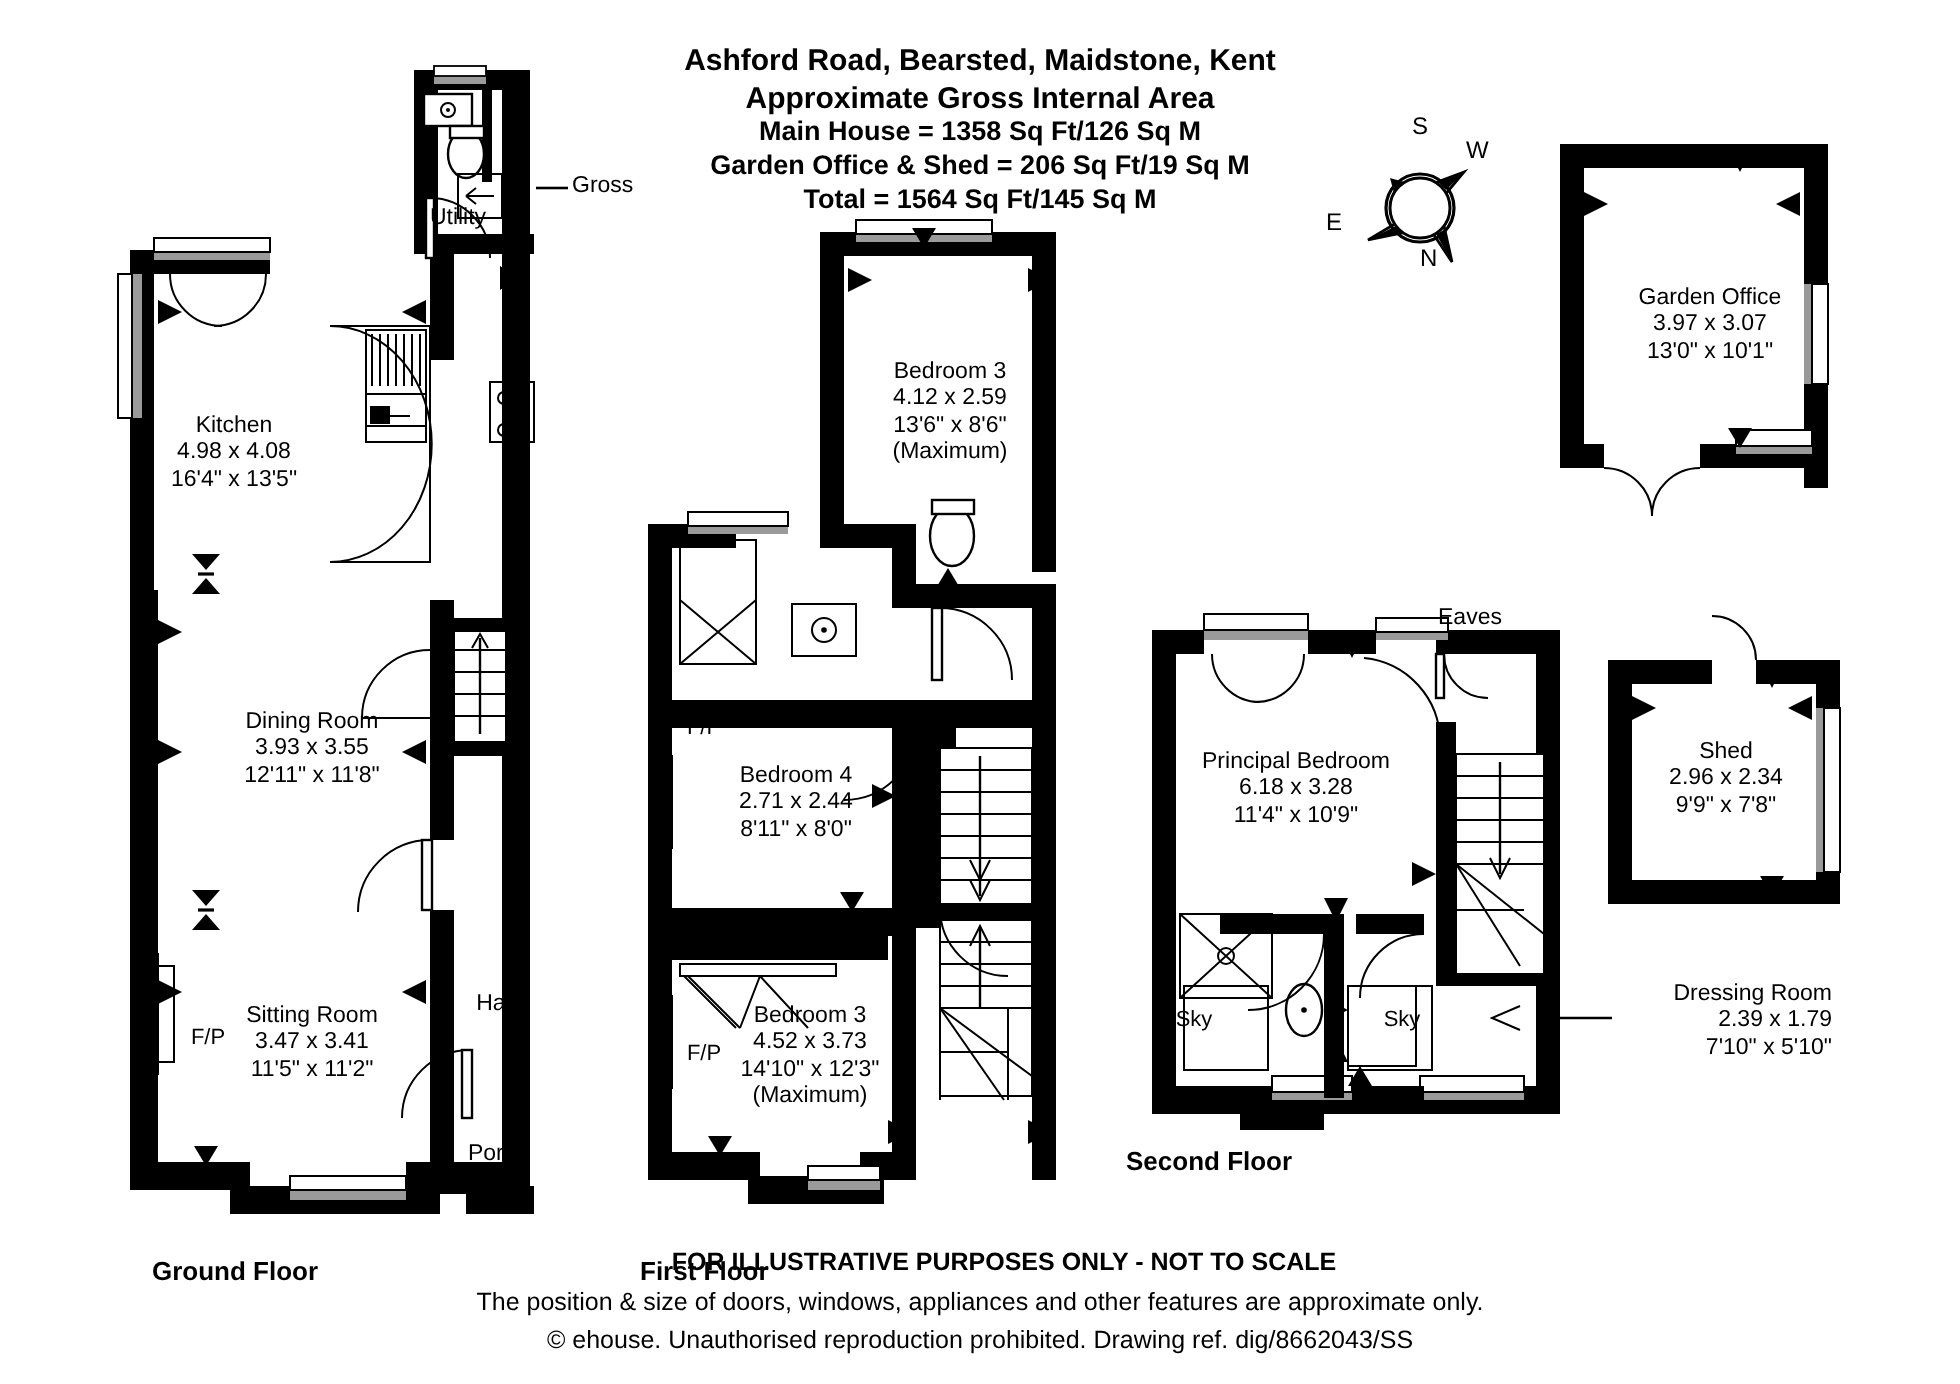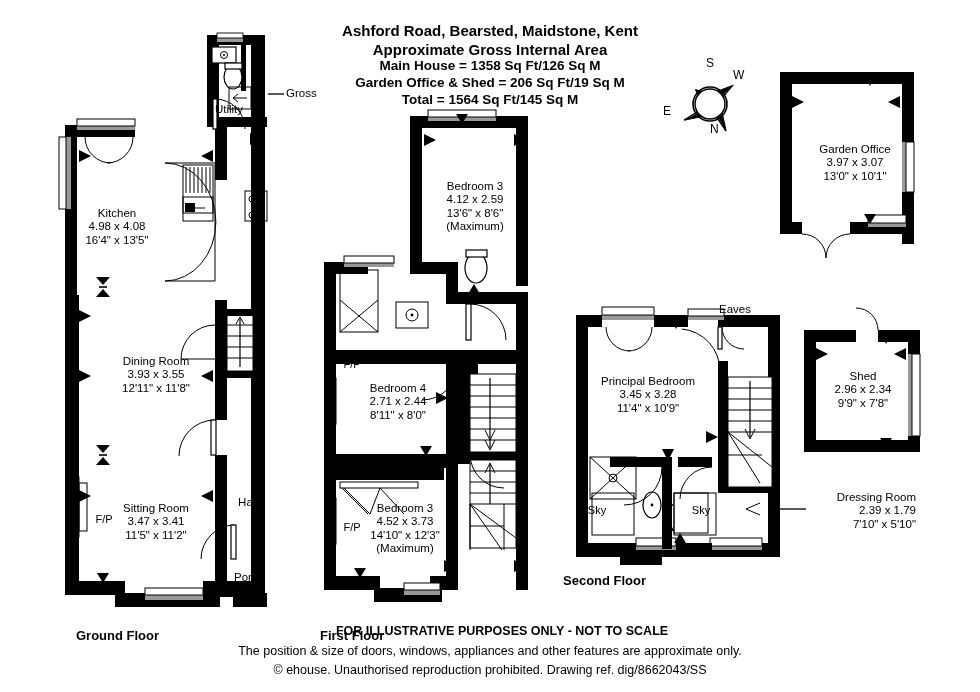--- a/index.html
+++ b/index.html
@@ -420,21 +420,21 @@
     <path d="M 198,198 L 210,204 L 198,210 Z"></path>
     <path d="M 104,238 L 116,238 L 110,228 Z"></path>
   </g>
 
   <line x1="210" y1="204" x2="236" y2="204" stroke="#000" stroke-width="1.3"></line>
   <path d="M 190,198 L 176,204 L 190,210" class="thin2"></path>
 </svg>
 
 <div class="lbl" style="left:583px;top:375px;width:130px;">
   <span>Principal Bedroom</span><br>
-  <span>3.45 x 3.28</span><br>
+  <span>6.18 x 3.28</span><br>
   <span>11'4" x 10'9"</span>
 </div>
 <div class="lbl" style="left:710px;top:303px;width:50px;">
   <span>Eaves</span></div>
 <div class="lbl small" style="left:582px;top:504px;width:30px;">
   <span>Sky</span></div>
 <div class="lbl small" style="left:686px;top:504px;width:30px;">
   <span>Sky</span></div>
 
 <div class="lbl" style="left:806px;top:491px;width:110px;text-align:right;">

